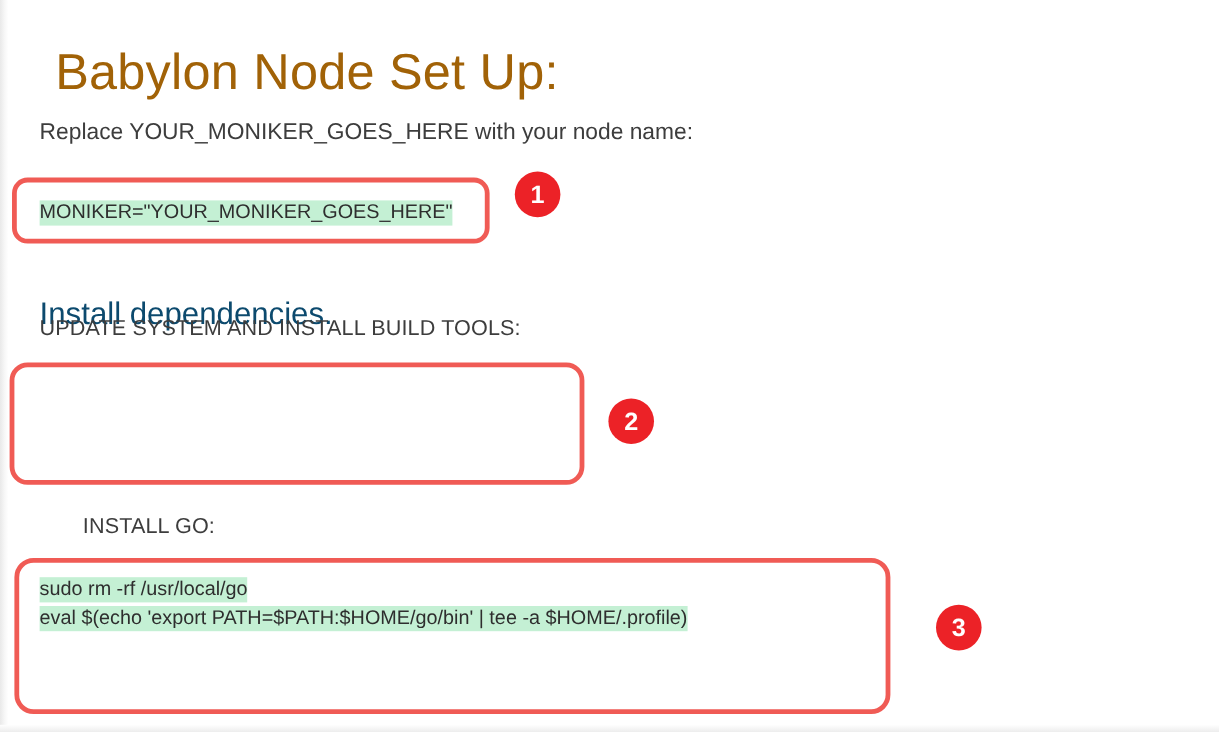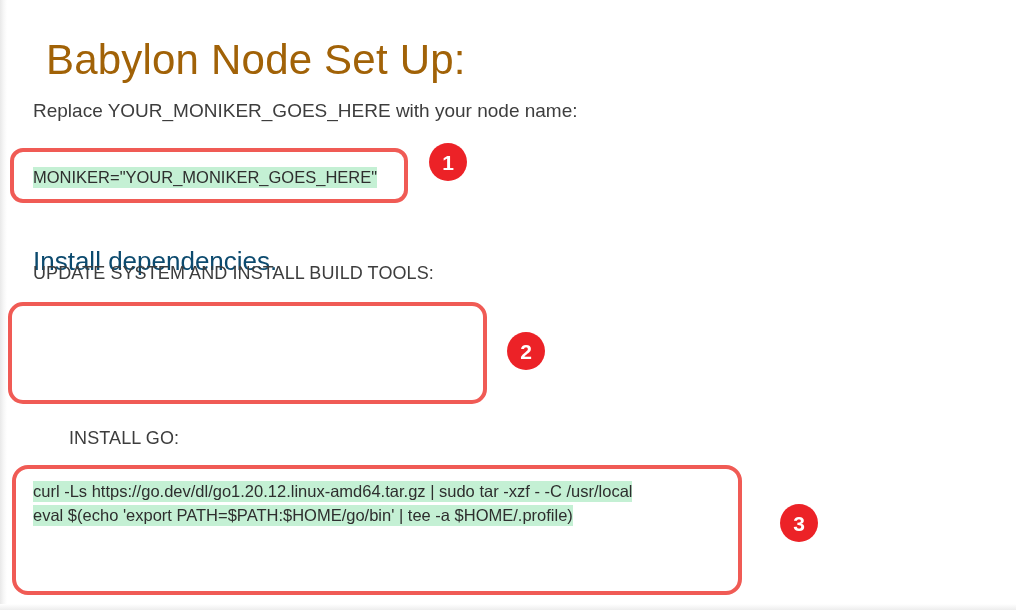--- a/index.html
+++ b/index.html
@@ -154,17 +154,17 @@
 <div class="code-block" id="code-2">
 </div>
 
 <div class="badge" id="badge-2">2</div>
 
 <div class="caps-label caps-go">INSTALL GO:</div>
 
 <div class="anno-box" id="box-3"></div>
 
 <div class="code-block" id="code-3">
-  <span class="code-line"><span>curl -Ls https://go.dev/dl/go1.20.12.linux-amd64.tar.gz | sudo tar -xzf - -C /usr/local</span></span>
+  <span class="code-line"><span>sudo rm -rf /usr/local/go</span></span>
   <span class="code-line"><span>eval $(echo 'export PATH=$PATH:$HOME/go/bin' | tee -a $HOME/.profile)</span></span>
 </div>
 
 <div class="badge" id="badge-3">3</div>
 
 </body></html>

